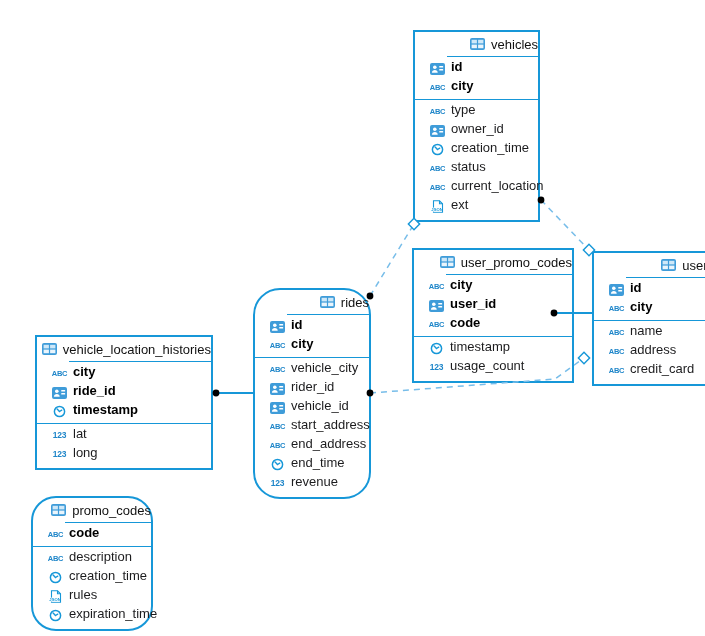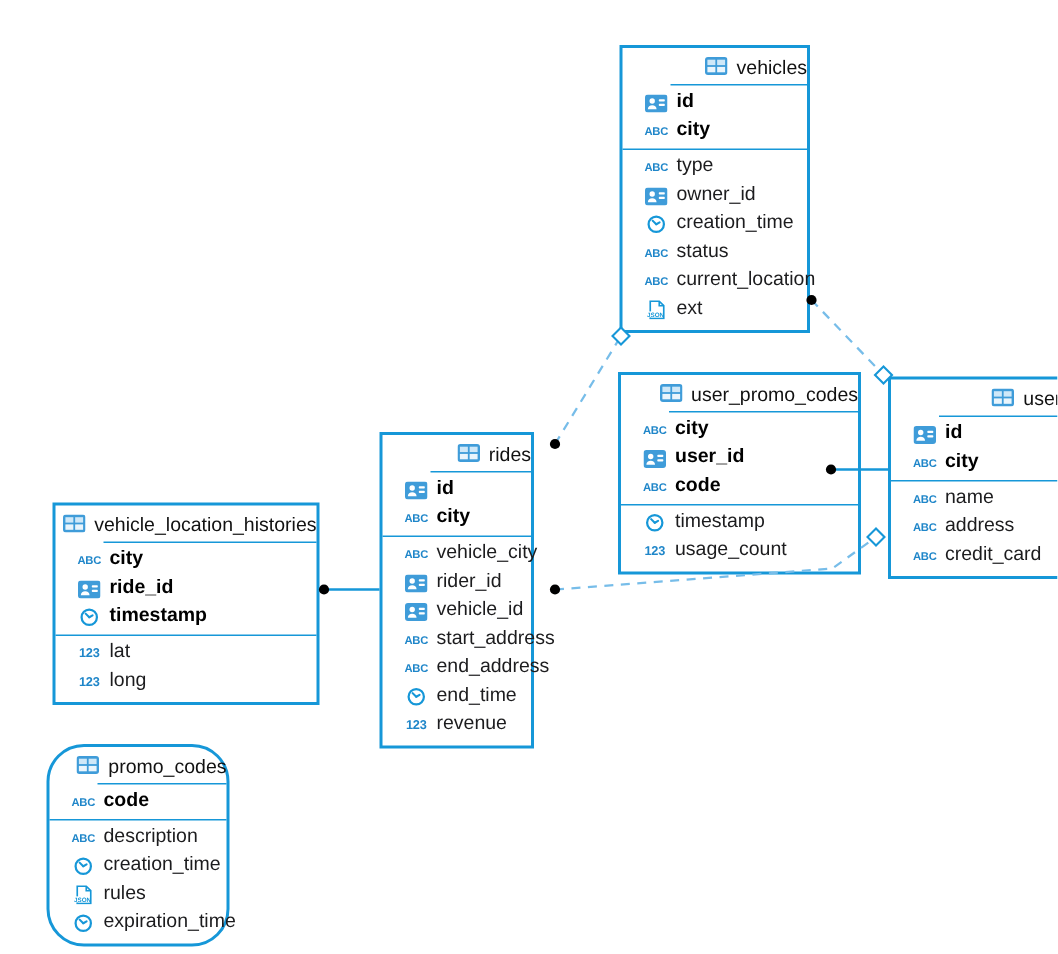--- a/index.html
+++ b/index.html
@@ -199,21 +199,21 @@
         <div class="tbl-row">
           <span class="ticon txticon" style="color: rgb(31, 134, 201); font-size: 7.5px;">ABC</span>
           <span class="lbl">address</span>
         </div>
         <div class="tbl-row">
           <span class="ticon txticon" style="color: rgb(31, 134, 201); font-size: 7.5px;">ABC</span>
           <span class="lbl">credit_card</span>
         </div>
       </div>
     </div>
-    <div class="erd-table" style="left: 253px; top: 288px; width: 103px;">
+    <div class="erd-table" style="left: 253px; top: 288px; width: 118px; border-radius: 27px;">
       <div class="tbl-header">
         <span class="ticon">
           <svg width="15" height="12" viewBox="0 0 15 12">
             <rect width="15" height="12" rx="2" fill="#3f9cd9"></rect>
             <rect x="1.6" y="1.8" width="5.3" height="3.6" fill="#cfe8f8"></rect>
             <rect x="8.1" y="1.8" width="5.3" height="3.6" fill="#cfe8f8"></rect>
             <rect x="1.6" y="6.6" width="5.3" height="3.6" fill="#eaf5fc"></rect>
             <rect x="8.1" y="6.6" width="5.3" height="3.6" fill="#eaf5fc"></rect>
           </svg>
         </span>

